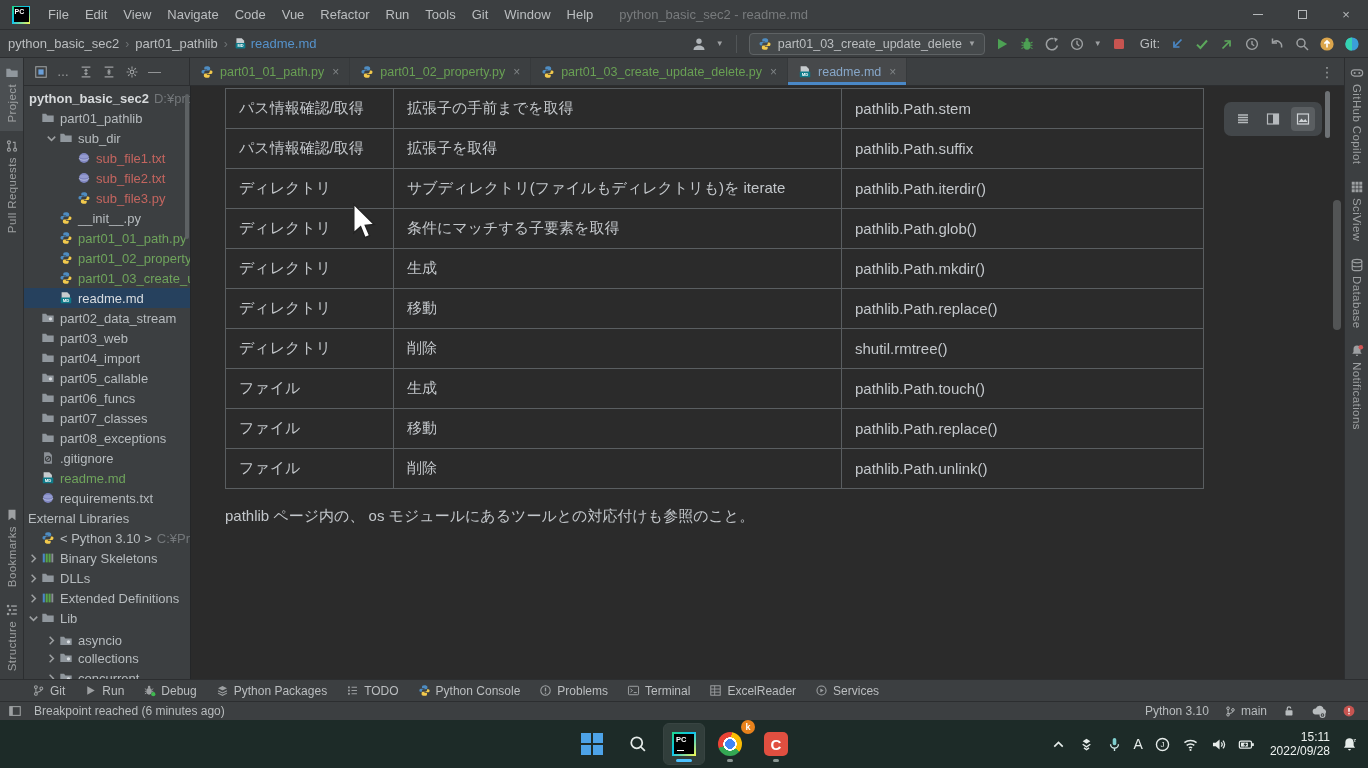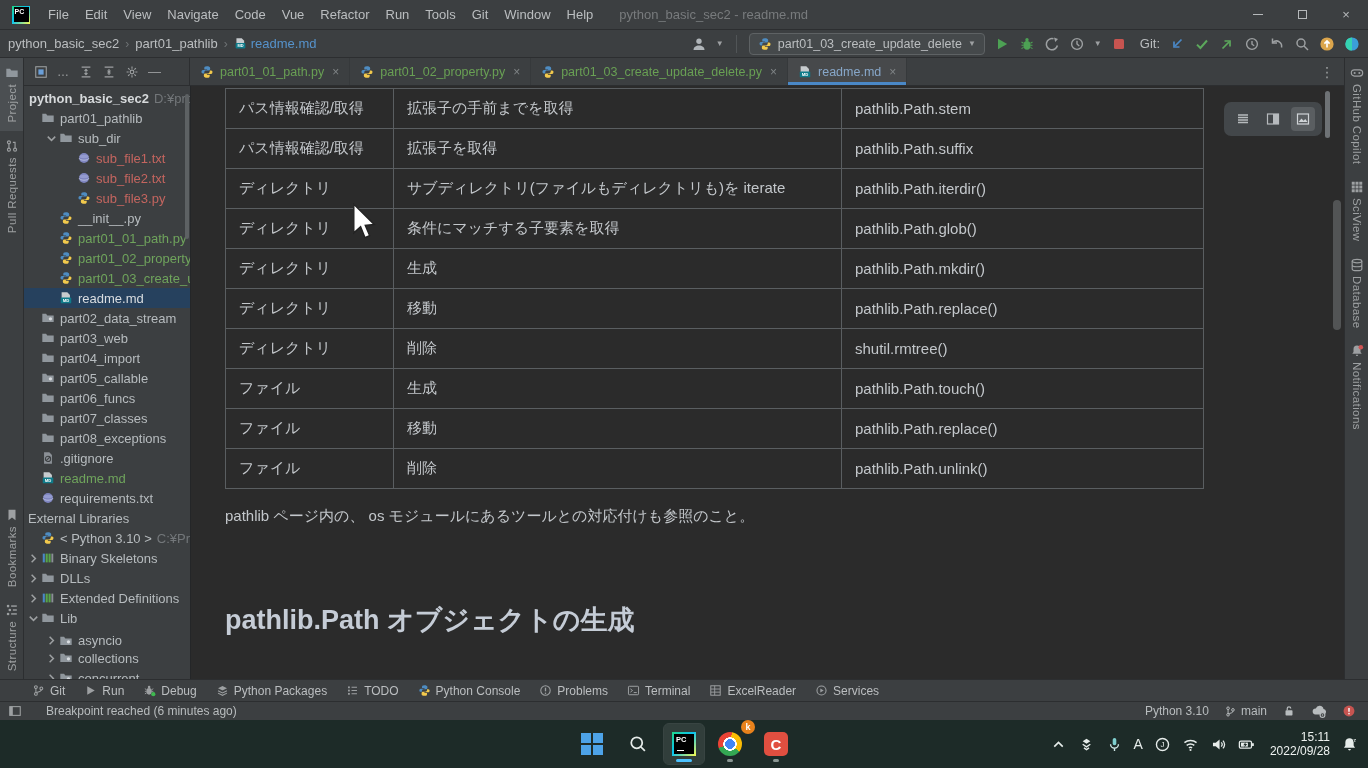--- a/index.html
+++ b/index.html
@@ -84,21 +84,21 @@
   .vm-btn.on{background:#5a5e61}
   .ed-scroll{position:absolute;right:3px;top:114px;width:8px;height:130px;background:rgba(164,170,175,.32);border-radius:4px}
   .pv-scroll{position:absolute;right:14px;top:5px;width:5px;height:47px;background:#6e7275;border-radius:3px}
   .cursor{position:absolute;left:160px;top:117px;pointer-events:none}
   
   .toolwin{position:absolute;left:0;right:0;top:679px;height:22px;background:#3c3f41;border-top:1px solid #2c2e30;display:flex;align-items:center;gap:19px;padding-left:32px}
   .tw-item{display:flex;align-items:center;gap:5px;font-size:12px;color:#bbbec0}
   
   .statusbar{position:absolute;left:0;right:0;top:701px;height:19px;background:#3c3f41;border-top:1px solid #2c2e30;display:flex;align-items:center;font-size:12px;color:#b8bcbe;padding:0 12px 0 8px}
   .sb-right{margin-left:auto;display:flex;align-items:center;gap:15px}
-  .sb-msg{margin-left:24px}
+  .sb-msg{margin-left:12px}
   .sb-branch{display:flex;align-items:center;gap:4px}
   
   .taskbar{position:absolute;left:0;right:0;top:720px;height:48px;background:#1d2b28}
   .tb-center{position:absolute;left:50%;top:0;transform:translateX(-50%);height:48px;display:flex;align-items:center;gap:6px}
   .app{width:40px;height:40px;border-radius:5px;display:flex;align-items:center;justify-content:center;position:relative}
   .app.active{background:rgba(255,255,255,.09);outline:1px solid rgba(255,255,255,.12)}
   .app .run-dot{position:absolute;bottom:2px;left:50%;transform:translateX(-50%);width:6px;height:3px;border-radius:2px;background:#8a9693}
   .app.active .run-dot{width:16px;background:#4cc2ff}
   .start-grid{display:grid;grid-template-columns:10px 10px;grid-template-rows:10px 10px;gap:2px}
   .start-grid i{background:#4da3e8}
@@ -771,21 +771,20 @@
                 <td>pathlib.Path.replace()</td>
               </tr>
               <tr>
                 <td>ファイル</td>
                 <td>削除</td>
                 <td>pathlib.Path.unlink()</td>
               </tr>
             </tbody>
         </table>
         <p class="note">pathlib ページ内の、 os モジュールにあるツールとの対応付けも参照のこと。</p>
-        <h1 class="mdh1">pathlib.Path オブジェクトの生成</h1>
 
         <div class="view-modes">
           <span class="vm-btn">
               <span class="icon">
                 <svg viewBox="0 0 16 16" width="100%" height="100%" xmlns="http://www.w3.org/2000/svg">
                   <path d="M3 4h10M3 6.5h10M3 9h10M3 11.5h10" stroke="#b6babd" stroke-width="1.4"></path>
                 </svg>
               </span>
             </span>
           <span class="vm-btn">

